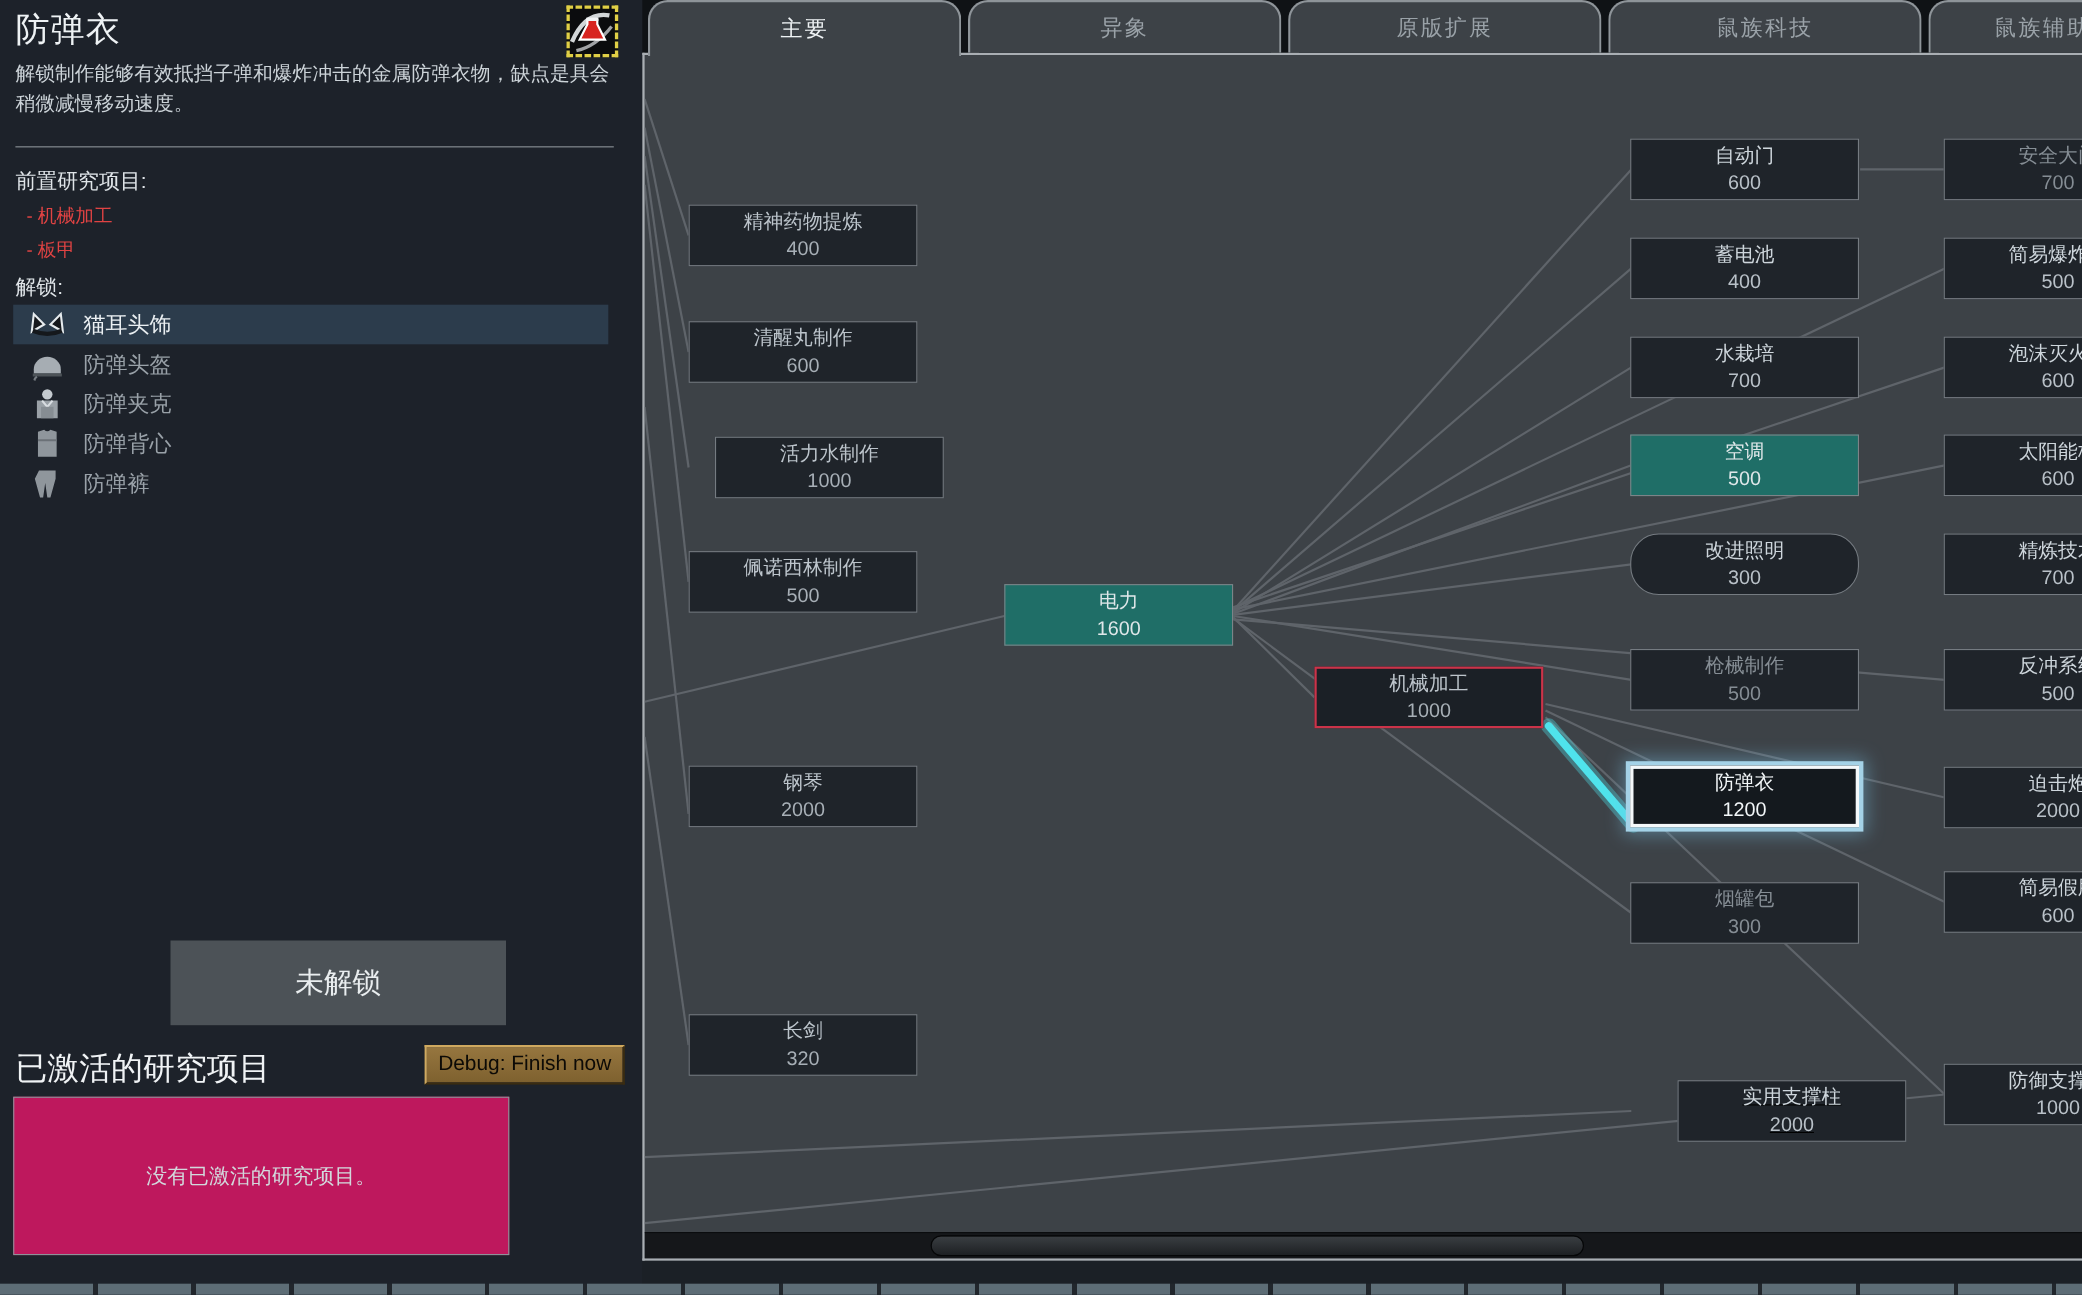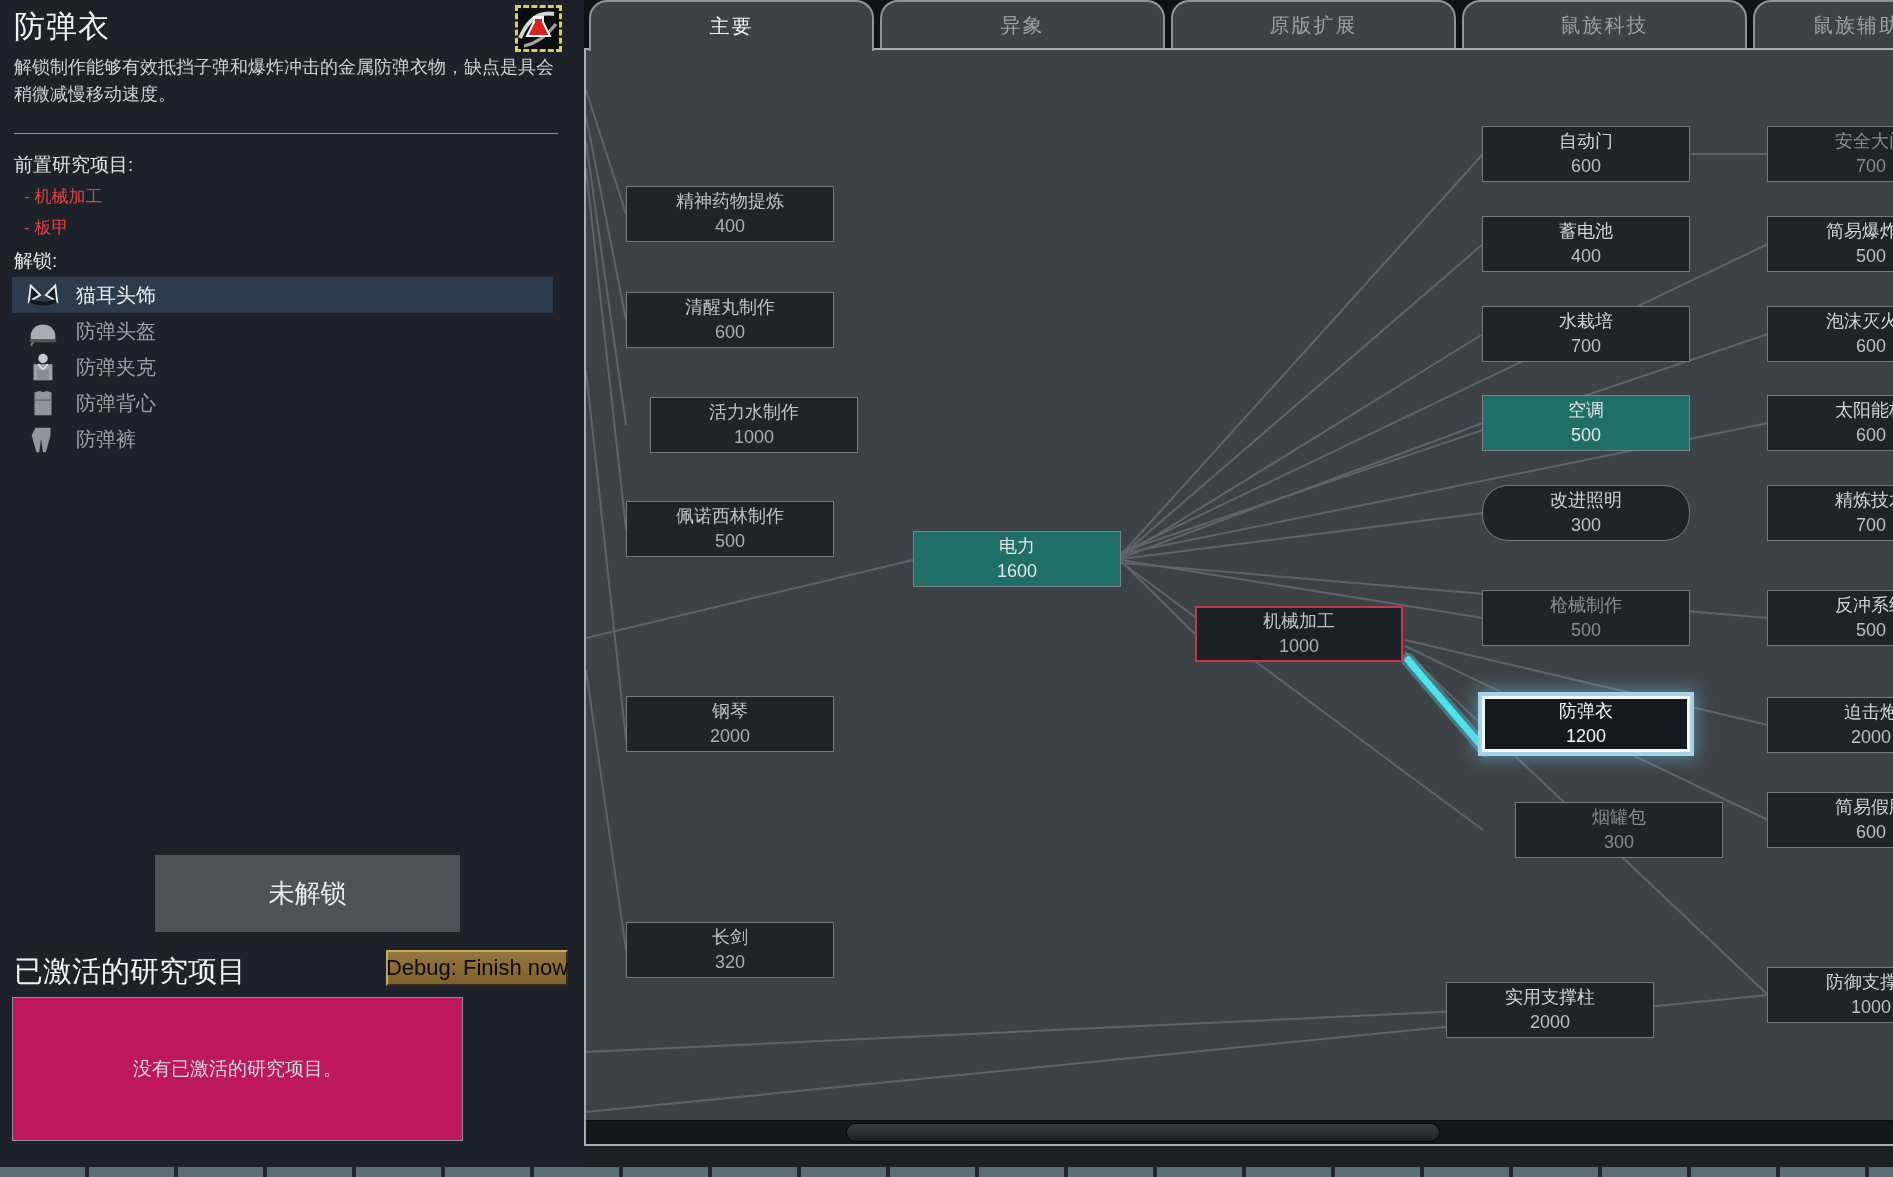--- a/index.html
+++ b/index.html
@@ -19,21 +19,21 @@
   .unlock-row { position:relative; height:36px; display:flex; align-items:center; margin:0 0 0 12px; width:541px; }
   .unlock-row.hl { background:#2c3c4c; }
   .unlock-icon { width:34px; height:30px; margin-left:14px; flex:0 0 34px; }
   .unlock-text { margin-left:16px; font-size:20px; color:#99a1a8; }
   .unlock-row.hl .unlock-text { color:#eaeff2; }
   #status-button { position:absolute; left:155px; top:855px; width:305px; height:77px; background:#4c5257;
                    color:#e9edef; font-size:26px; display:flex; align-items:center; justify-content:center; }
   #active-title { position:absolute; left:14px; top:952px; font-size:29px; color:#f0f3f5; }
   #debug-button { position:absolute; left:386px; top:950px; width:182px; height:36px;
                   background:linear-gradient(#96763f,#7e612f); border:2px solid;
-                  border-color:#cfa95f #3a2c11 #3a2c11 #cfa95f; color:#0c0a06; font-size:22px;
+                  border-color:#cfa95f #3a2c11 #3a2c11 #cfa95f; color:#0c0a06; font-size:19px;
                   display:flex; align-items:center; justify-content:center; white-space:nowrap; }
   #active-box { position:absolute; left:12px; top:997px; width:451px; height:144px;
                 background:#be185d; border:1px solid #8d9399; }
   #active-empty { position:absolute; left:0; top:58px; width:100%; text-align:center; font-size:19px; color:#d2d8dc; }
 
   
   #flask-icon { position:absolute; left:515px; top:5px; width:47px; height:47px; background:#0b0c0e;
                 border:3px dashed #e0cf46; overflow:hidden; }
 
   
@@ -245,25 +245,25 @@
         <span class="ncost">300</span>
       </div>
       <div class="node dim" style="left: 896px; top: 540px;">
         <span class="nlabel">枪械制作</span>
         <span class="ncost">500</span>
       </div>
       <div class="node selected" style="left: 896px; top: 646px;">
         <span class="nlabel">防弹衣</span>
         <span class="ncost">1200</span>
       </div>
-      <div class="node dim" style="left: 896px; top: 752px; margin-left: 33px;">
+      <div class="node dim" style="left: 896px; top: 752px;">
         <span class="nlabel">烟罐包</span>
         <span class="ncost">300</span>
       </div>
-      <div class="node bright" style="left: 860px; top: 932px;">
+      <div class="node bright" style="left: 939px; top: 932px; text-decoration: underline;">
         <span class="nlabel">实用支撑柱</span>
         <span class="ncost">2000</span>
       </div>
       <div class="node dim" style="left: 1181px; top: 76px;">
         <span class="nlabel">安全大门</span>
         <span class="ncost">700</span>
       </div>
       <div class="node bright" style="left: 1181px; top: 166px;">
         <span class="nlabel">简易爆炸物</span>
         <span class="ncost">500</span>

